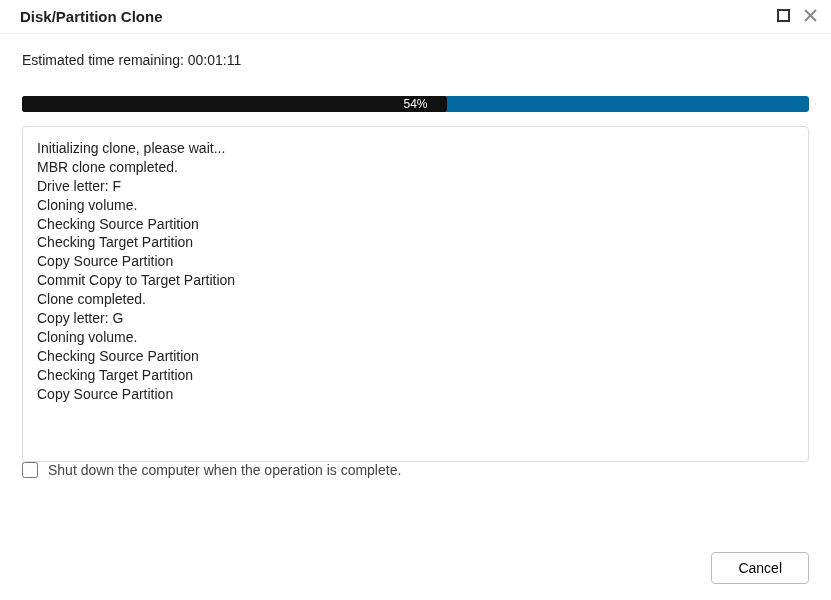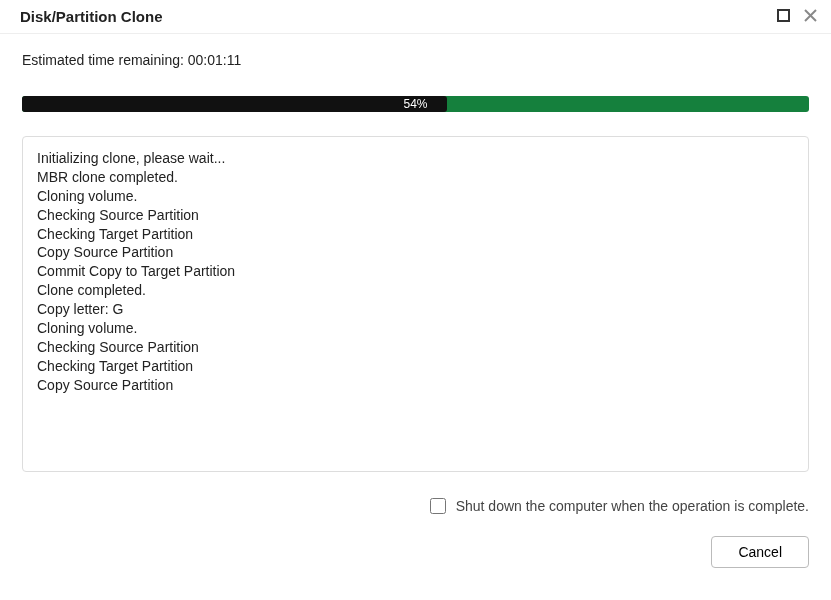--- a/index.html
+++ b/index.html
@@ -39,23 +39,23 @@
   }
   .time-row {
     display: flex;
     justify-content: space-between;
     font-size: 14px;
     margin-bottom: 28px;
   }
   .progress-wrap {
     position: relative;
     height: 16px;
-    background: #15803d;
+    background: #0369a1;
     border-radius: 3px;
-    margin-bottom: 24px;
+    margin-bottom: 14px;
   }
   .progress-fill {
     position: absolute;
     left: 0; top: 0; bottom: 0;
     background: #111;
     border-radius: 3px;
   }
   .progress-label {
     position: absolute;
     left: 50%;
@@ -72,32 +72,31 @@
     padding: 12px 14px;
     overflow: auto;
     font-size: 14px;
     line-height: 1.35;
   }
   .log-box div { white-space: pre; }
   .shutdown-row {
     display: flex;
     align-items: center;
     gap: 10px;
-    margin-top: 26px;
+    margin-top: 0;
     font-size: 14px;
     color: #444;
-    justify-content: flex-end;
   }
   .shutdown-row input[type=checkbox] {
     width: 16px; height: 16px;
   }
   .footer {
     position: absolute;
     right: 22px;
-    bottom: 32px;
+    bottom: 16px;
     border-radius: 15px;
   }
   .btn-cancel {
     border: 1px solid #bbb;
     background: #fff;
     border-radius: 4px;
     padding: 7px 26px;
     font-size: 14px;
     cursor: pointer;
   }
@@ -132,20 +131,21 @@
   </div>
 
   <div class="progress-wrap">
     <div class="progress-fill" id="progress-fill" style="width: 54%;"></div>
     <span class="progress-label">54%</span>
   </div>
 
   <div class="log-box" id="log-box">
       <div>Initializing clone, please wait...</div>
       <div>MBR clone completed.</div>
+      <div>Drive letter: F</div>
       <div>Cloning volume.</div>
       <div>Checking Source Partition</div>
       <div>Checking Target Partition</div>
       <div>Copy Source Partition</div>
       <div>Commit Copy to Target Partition</div>
       <div>Clone completed.</div>
       <div>Copy letter: G</div>
       <div>Cloning volume.</div>
       <div>Checking Source Partition</div>
       <div>Checking Target Partition</div>

